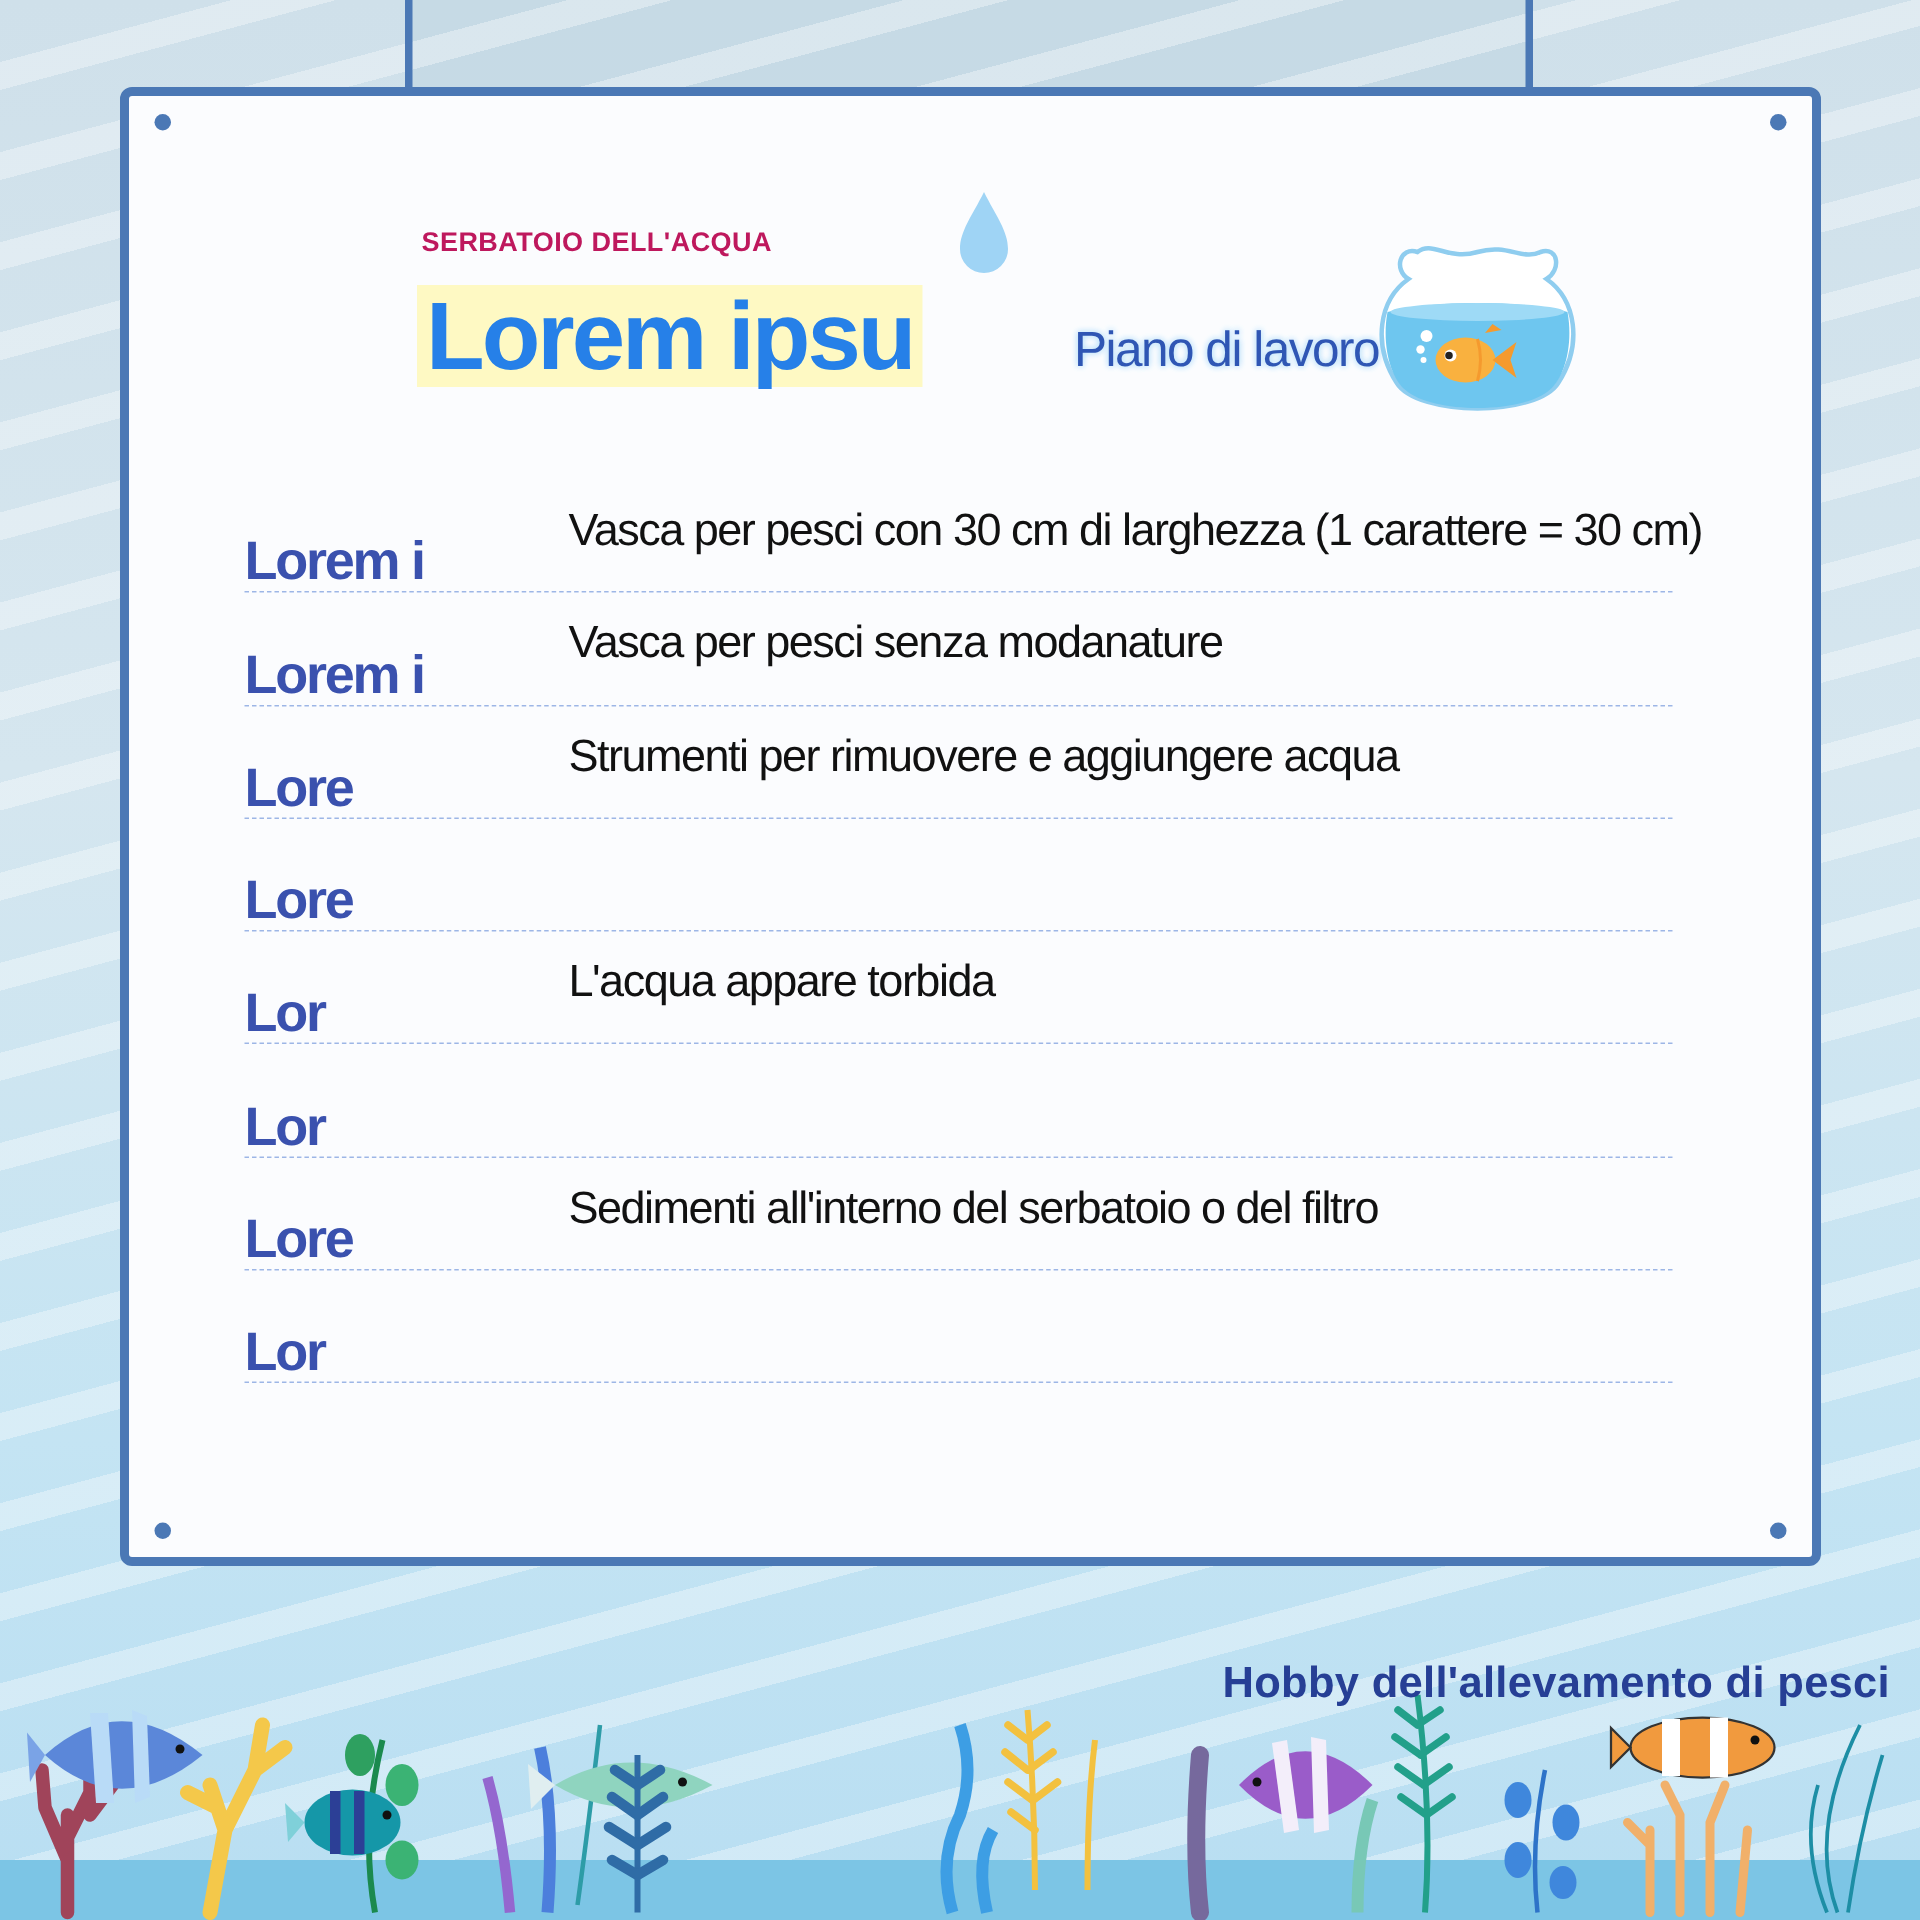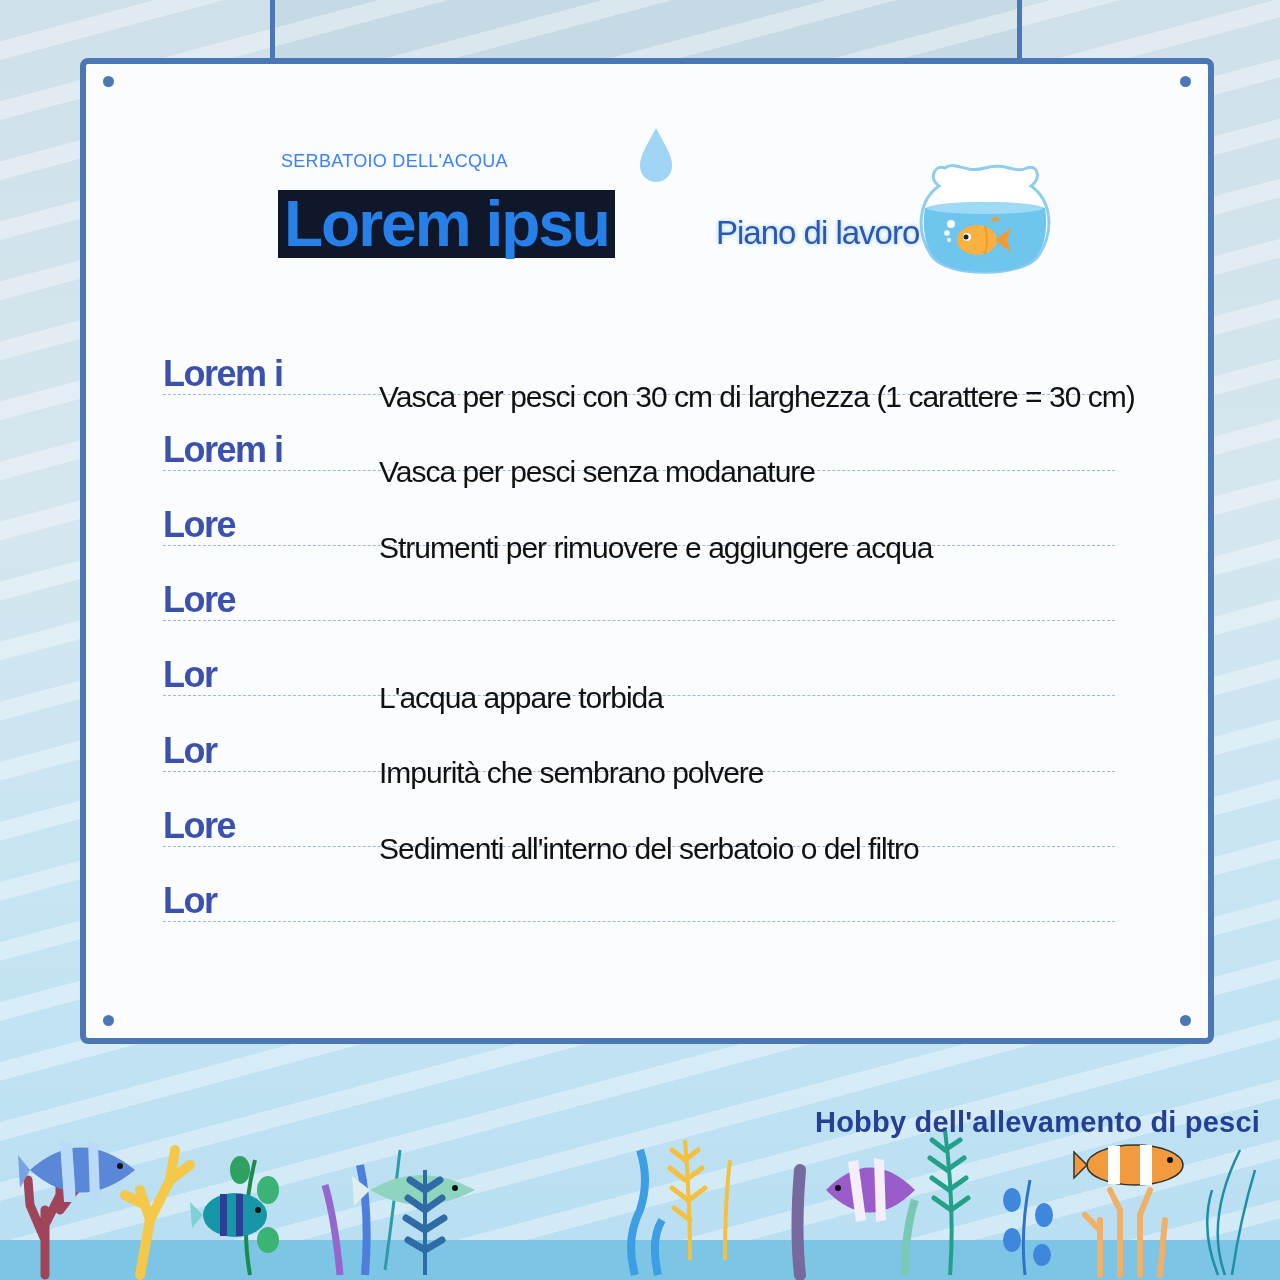--- a/index.html
+++ b/index.html
@@ -25,26 +25,26 @@
     position: absolute; left: 80px; top: 58px; width: 1134px; height: 986px;
     background: #fbfcfe;
     border: 6px solid #4b78b5;
     border-radius: 8px;
   }
   .rivet {
     position: absolute; width: 11px; height: 11px; border-radius: 50%; background: #4b78b5;
   }
   .subtitle {
     position: absolute; left: 281px; top: 151px;
-    font-size: 18px; font-weight: normal; color: #3b82f6; letter-spacing: 0.3px;
+    font-size: 18px; font-weight: bold; color: #be185d; letter-spacing: 0.3px;
   }
   .main-title {
     position: absolute; left: 278px; top: 190px; height: 68px;
     padding: 0 6px;
-    background: #0f172a;
+    background: #fef9c3;
     font-size: 64px; font-weight: bold; color: #2680e8; letter-spacing: -2px;
     line-height: 68px;
   }
   .drop {
     position: absolute; left: 638px; top: 126px; width: 36px; height: 60px;
   }
   .side-title {
     position: absolute; left: 688px; top: 214px;
     font-size: 33px; color: #2f56b4; letter-spacing: -1px;
     text-shadow: 0 0 4px #bfe3fb, 0 0 4px #bfe3fb;
@@ -62,21 +62,20 @@
   }
   .row-label {
     position: absolute; left: 0; bottom: 0px;
     font-size: 36px; font-weight: bold; color: #3a51ae; letter-spacing: -1.5px;
     line-height: 40px;
   }
   .row-desc {
     position: absolute; left: 216px; top: 14px;
     font-size: 30px; color: #111; letter-spacing: -1px; white-space: nowrap;
     line-height: 40px;
-    margin-top: 43px;
   }
   .footer-title {
     position: absolute; left: 0; width: 1260px; top: 1106px; text-align: right;
     font-size: 29px; font-weight: bold; color: #263f95; letter-spacing: 0.2px;
   }
   .seabed {
     position: absolute; left: 0; top: 1240px; width: 1280px; height: 40px;
     background: #7cc5e5;
   }
   .decor { position: absolute; left: 0; top: 1110px; width: 1280px; height: 170px; }
@@ -137,21 +136,20 @@
   </div>
   <div class="row">
     <span class="row-label">Lore</span>
   </div>
   <div class="row">
     <span class="row-label">Lor</span>
     <span class="row-desc">L'acqua appare torbida</span>
   </div>
   <div class="row">
     <span class="row-label">Lor</span>
-    <span class="row-desc">Impurità che sembrano polvere</span>
   </div>
   <div class="row">
     <span class="row-label">Lore</span>
     <span class="row-desc">Sedimenti all'interno del serbatoio o del filtro</span>
   </div>
   <div class="row">
     <span class="row-label">Lor</span>
   </div>
 </div>
 

